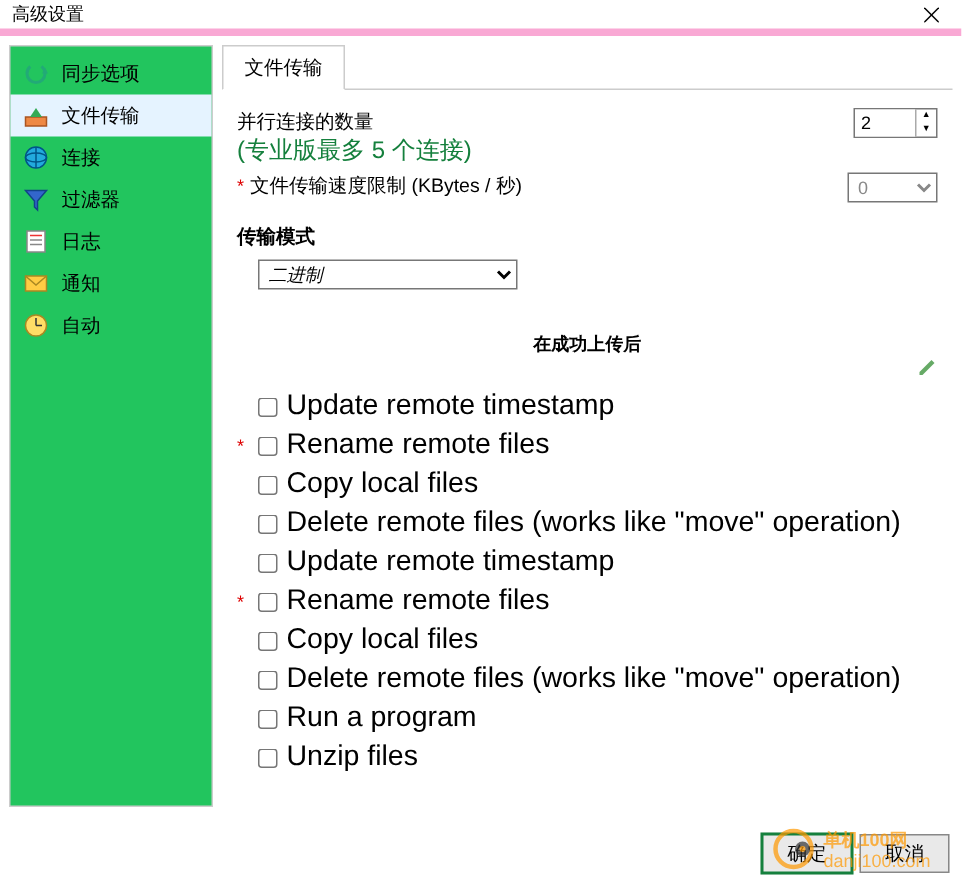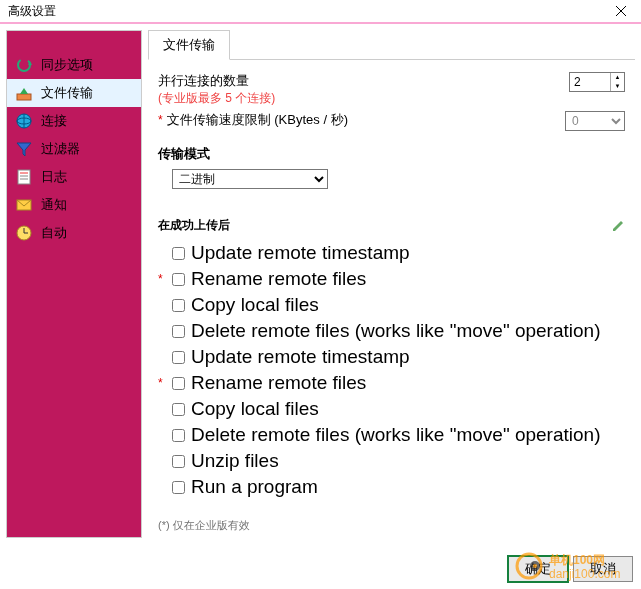--- a/index.html
+++ b/index.html
@@ -1,52 +1,52 @@
 <!DOCTYPE html>
 <html><head>
 <meta charset="utf-8">
 <style>
 * { box-sizing: border-box; margin: 0; padding: 0; font-family: "Microsoft YaHei", "Segoe UI", Tahoma, sans-serif; font-size: 12px; }
 body { background: #fff; width: 641px; height: 589px; overflow: hidden; }
 
-.titlebar { height: 24px; background: #fff; border-bottom: 2px solid #f9a8d4; display: flex; align-items: center; justify-content: space-between; padding: 0 0 0 8px; }
+.titlebar { height: 24px; background: #fff; border-bottom: 5px solid #f9a8d4; display: flex; align-items: center; justify-content: space-between; padding: 0 0 0 8px; }
 .titlebar .title { font-size: 12px; }
 .titlebar .close { width: 40px; height: 24px; display: flex; align-items: center; justify-content: center; }
 .titlebar .close svg { width: 10px; height: 10px; }
 
 .body { display: flex; height: 520px; padding: 6px; gap: 6px; }
 
-.sidebar { width: 136px; border: 1px solid #ccc; background: #be185d; padding: 20px 0; }
+.sidebar { width: 136px; border: 1px solid #ccc; background: #22c55e; padding: 4px 0; }
 .sidebar-item { display: flex; align-items: center; gap: 8px; padding: 5px 8px; cursor: default; }
 .sidebar-item.active { background: #e5f3ff; }
 .sidebar-item .icon { width: 18px; height: 18px; display: flex; align-items: center; justify-content: center; }
 .sidebar-item .icon svg { width: 18px; height: 18px; }
 .sidebar-item .lbl { font-size: 13px; }
 
 .main { flex: 1; display: flex; flex-direction: column; }
 .tabs { display: flex; border-bottom: 1px solid #ccc; }
 .tab { padding: 5px 14px; border: 1px solid #ccc; border-bottom: 1px solid #fff; background: #fff; margin-bottom: -1px; font-size: 13px; }
 
 .content { padding: 12px 10px 6px 10px; flex: 1; overflow: auto; position: relative; }
 .row { display: flex; align-items: flex-start; margin-bottom: 4px; }
 .row .left { flex: 1; }
 .row .ctrl { display: flex; align-items: center; }
 
 .label { font-size: 13px; }
-.hint { color: #ef4444; font-size: 12px; }
+.hint { color: #15803d; font-size: 16px; }
 .req { color: #d00; margin-right: 4px; font-size: 12px; line-height: 18px; }
 
 .spinner { display: flex; border: 1px solid #777; width: 56px; height: 20px; }
 .spinner input { border: none; width: 40px; padding: 0 4px; font-size: 12px; outline: none; }
 .spinner .spins { width: 15px; display: flex; flex-direction: column; border-left: 1px solid #aaa; }
 .spinner .spins span { flex: 1; font-size: 6px; text-align: center; line-height: 8px; cursor: default; }
 
 select { border: 1px solid #777; height: 20px; font-size: 12px; padding: 0 2px; background: #fff; }
 select.small { width: 60px; color: #888; }
-select.mode { width: 156px; }
+select.mode { width: 173px; font-style: italic; }
 
 .section-h { font-weight: bold; font-size: 13px; margin: 14px 0 6px 0; display: flex; align-items: center; }
 .edit-icon { margin-left: auto; width: 14px; height: 14px; color: #6a6; }
 
 .check-row { display: flex; align-items: center; gap: 6px; padding: 2px 0 2px 14px; }
 .check-row .req2 { position: absolute; left: 10px; color: #d00; }
 .check-row label { font-size: 19px; }
 input[type=checkbox] { width: 13px; height: 13px; }
 
 .enterprise { color: #737373; margin-top: 18px; font-size: 11px; }
@@ -175,21 +175,21 @@
         </div>
       </div>
 
       <div class="section-h">传输模式</div>
       <div class="row" style="padding-left:14px;">
         <select class="mode">
           <option>二进制</option>
         </select>
       </div>
 
-      <div class="section-h" style="margin-top:28px;">
+      <div class="section-h" style="margin-top:28px;flex-direction:column;">
         <span>在成功上传后</span>
         <svg class="edit-icon" viewBox="0 0 14 14">
             <polygon points="2,12 4,12 12,4 10,2 2,10" fill="#6a6"></polygon>
           </svg>
       </div>
       <div class="check-row">
         <input type="checkbox" style="">
           <label>Update remote timestamp</label>
       </div>
       <div class="check-row" style="position:relative;">
@@ -218,25 +218,25 @@
       <div class="check-row">
         <input type="checkbox" style="">
           <label>Copy local files</label>
       </div>
       <div class="check-row">
         <input type="checkbox" style="">
           <label>Delete remote files (works like "move" operation)</label>
       </div>
       <div class="check-row">
         <input type="checkbox" style="">
+          <label>Run a program</label>
+      </div>
+      <div class="check-row">
+        <input type="checkbox" style="">
           <label>Unzip files</label>
-      </div>
-      <div class="check-row">
-        <input type="checkbox" style="">
-          <label>Run a program</label>
       </div>
 
       <div class="enterprise">(*) 仅在企业版有效</div>
 
     </div>
   </div>
 </div>
 
 <div class="footer">
   <button class="btn primary">确定</button>

